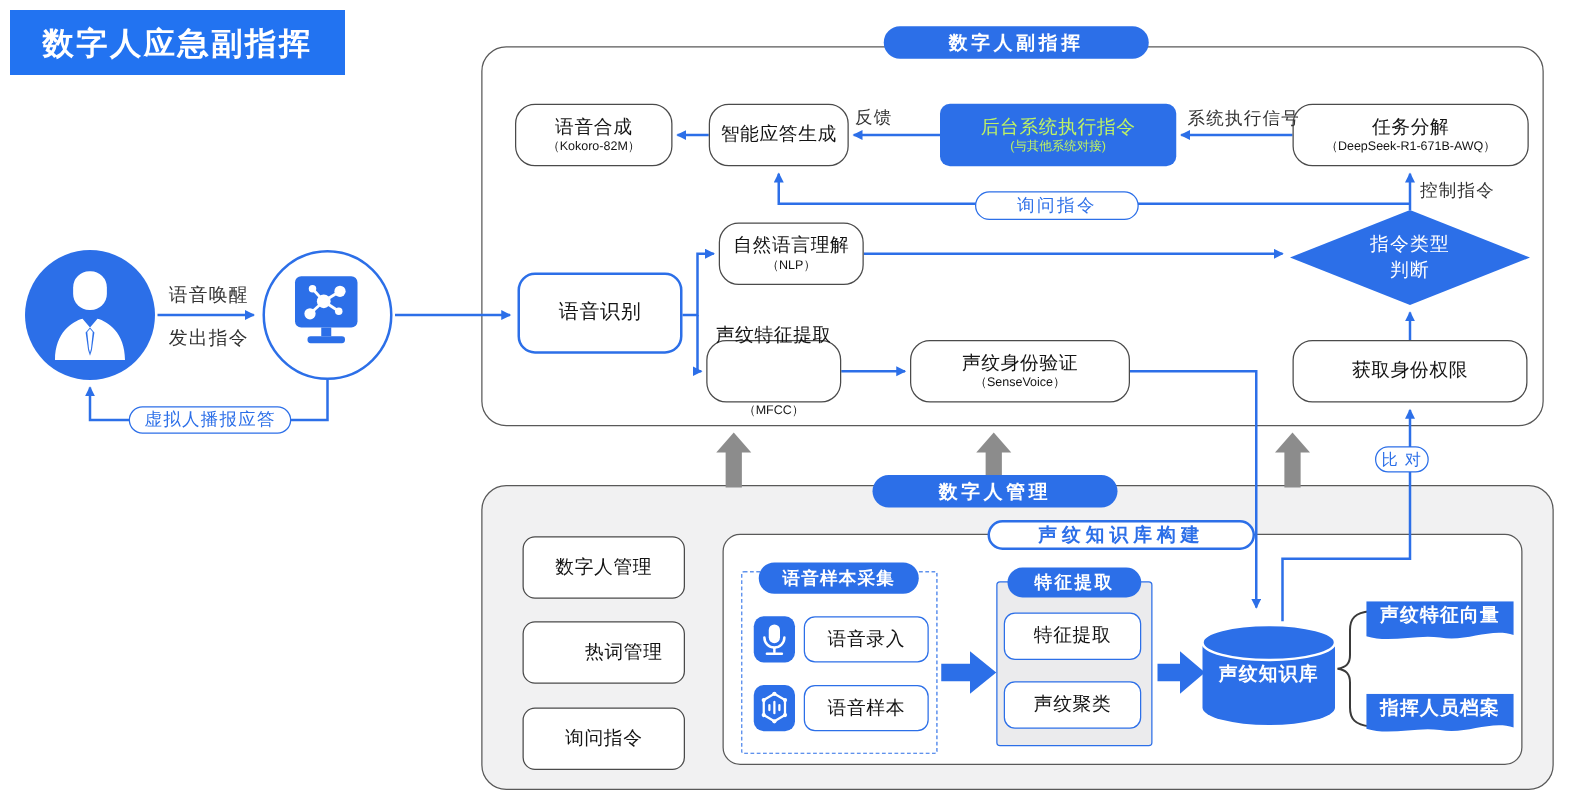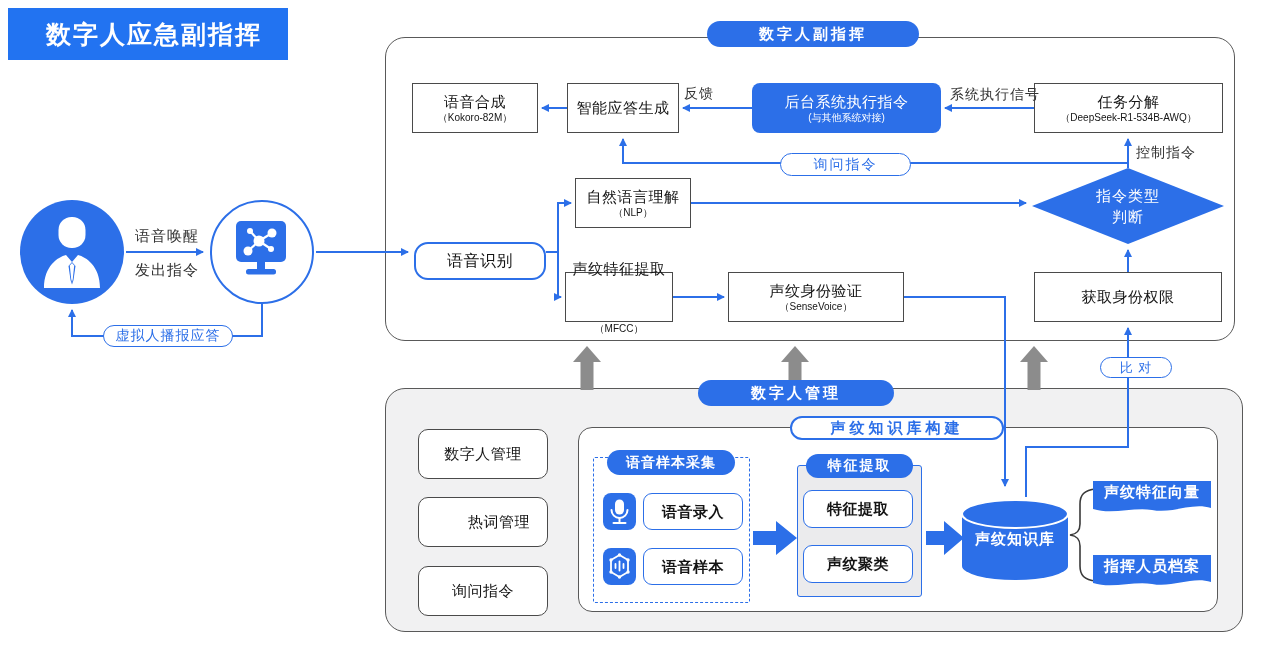--- a/index.html
+++ b/index.html
@@ -13,28 +13,28 @@
   .badge{
     background:#2273F1;color:#fff;font-weight:bold;font-size:25px;letter-spacing:2px;
     display:flex;align-items:center;justify-content:center;
   }
   
   .section{border:1.6px solid #595959;border-radius:20px;background:#fff;box-sizing:border-box;}
   .section.gray{background:#f1f1f2;}
   .inner-panel{border:1.5px solid #595959;border-radius:14px;background:#fff;box-sizing:border-box;}
   
   .node{
-    background:#fff;border:1.5px solid #4a4a4a;border-radius:0;box-sizing:border-box;
+    background:#fff;border:1.5px solid #4a4a4a;border-radius:16px;box-sizing:border-box;
     display:flex;flex-direction:column;align-items:center;justify-content:center;
     font-size:15px;color:#141414;line-height:1.3;letter-spacing:0.5px;text-align:center;
   }
   .node .sub{font-size:10px;letter-spacing:0;}
-  .node.blue-fill{background:#2C6FE8;border:none;color:#ffffff;border-radius:8px;}
+  .node.blue-fill{background:#2C6FE8;border:none;color:#bef264;border-radius:8px;}
   .node.blue-border{border:2px solid #2C6FE8;border-radius:14px;font-size:16px;}
-  .node.small{border-radius:9px;border:1.5px solid #2C6FE8;font-size:15px;font-weight:bold;}
+  .node.small{border-radius:9px;border:1.5px solid #2C6FE8;font-size:15px;}
   
   .pill-blue{
     background:#2C6FE8;color:#fff;border-radius:999px;font-weight:bold;font-size:15px;
     display:flex;align-items:center;justify-content:center;letter-spacing:3px;box-sizing:border-box;
   }
   .pill-outline{
     background:#fff;border:1.5px solid #2C6FE8;color:#2C6FE8;border-radius:999px;font-size:14px;
     display:flex;align-items:center;justify-content:center;box-sizing:border-box;letter-spacing:1px;
   }
   .pill-outline.bold{font-weight:bold;border-width:2px;}
@@ -115,21 +115,21 @@
     </g>
 
     <g>
       <path d="M962,514 V566 A53,14 0 0 0 1068,566 V514 Z" fill="#2C6FE8"></path>
       <ellipse cx="1015" cy="514" rx="53" ry="14" fill="#2C6FE8" stroke="#fff" stroke-width="2"></ellipse>
     </g>
 
     <path d="M1096,489 C1084,490 1080,495 1080,504 V524 C1080,531 1077,534 1070,535 C1077,536 1080,539 1080,546 V566 C1080,575 1084,580 1096,581" stroke="#3a3a3a" stroke-width="1.6" fill="none"></path>
   </svg>
 
-  <div class="abs badge" style="left:8px;top:8px;width:268px;height:52px;padding-left:12px;">数字人应急副指挥</div>
+  <div class="abs badge" style="left:8px;top:8px;width:268px;height:52px;">数字人应急副指挥</div>
 
   <div class="abs circle fill" style="left:20px;top:200px;width:104px;height:104px;">
     <svg width="104" height="104" viewBox="0 0 104 104">
       <rect x="38.5" y="17" width="27" height="31" rx="13" fill="#fff"></rect>
       <path d="M24,88 C24,66 38,57 46,55 L52,62 L58,55 C66,57 80,66 80,88 Z" fill="#fff"></path>
       <path d="M52,62 L48.5,66 L50.5,80 L52,84.5 L53.5,80 L55.5,66 Z" fill="#2C6FE8"></path>
       <path d="M52,63 L49.8,65.6 L51.2,79 L52,82 L52.8,79 L54.2,65.6 Z" fill="#fff"></path>
     </svg>
   </div>
 
@@ -170,29 +170,29 @@
     <span>智能应答生成</span>
   </div>
 
   <div class="abs node blue-fill" style="left:752px;top:83px;width:189px;height:50px;">
     <span>后台系统执行指令</span>
     <span class="sub">(与其他系统对接)</span>
   </div>
 
   <div class="abs node" style="left:1034px;top:83px;width:189px;height:50px;">
     <span>任务分解</span>
-    <span class="sub">（DeepSeek-R1-534B-AWQ）</span>
+    <span class="sub">（DeepSeek-R1-671B-AWQ）</span>
   </div>
 
   <div class="abs node" style="left:575px;top:178px;width:116px;height:50px;">
     <span>自然语言理解</span>
     <span class="sub">（NLP）</span>
   </div>
 
-  <div class="abs node blue-border" style="left:414px;top:242px;width:132px;height:38px;">
+  <div class="abs node blue-border" style="left:414px;top:218px;width:132px;height:65px;">
     <span>语音识别</span>
   </div>
 
   <div class="abs node" style="left:565px;top:272px;width:108px;height:50px;gap:44px;">
     <span>声纹特征提取</span>
     <span class="sub">（MFCC）</span>
   </div>
 
   <div class="abs node" style="left:728px;top:272px;width:176px;height:50px;">
     <span>声纹身份验证</span>
@@ -206,21 +206,21 @@
   <div class="abs diamond" style="left:1032px;top:168px;width:192px;height:76px;">
     <span>指令类型</span>
     <span>判断</span>
   </div>
 
   <div class="abs edge-label" style="left:684px;top:85px;">反馈</div>
   <div class="abs edge-label" style="left:950px;top:86px;">系统执行信号</div>
   <div class="abs edge-label" style="left:1136px;top:144px;">控制指令</div>
 
   <div class="abs pill-outline" style="left:780px;top:153px;width:131px;height:23px;letter-spacing:2px;">询问指令</div>
-  <div class="abs pill-outline" style="left:1100px;top:357px;width:72px;height:21px;font-size:13px;">比 对</div>
+  <div class="abs pill-outline" style="left:1100px;top:357px;width:43px;height:21px;font-size:13px;">比 对</div>
 
   <div class="abs pill-blue" style="left:698px;top:380px;width:196px;height:26px;">数字人管理</div>
 
   <div class="abs node" style="left:418px;top:429px;width:130px;height:50px;border-radius:10px;">
     <span>数字人管理</span>
   </div>
   <div class="abs node" style="left:418px;top:497px;width:130px;height:50px;border-radius:10px;padding-left:32px;">
     <span>热词管理</span>
   </div>
   <div class="abs node" style="left:418px;top:566px;width:130px;height:50px;border-radius:10px;">

